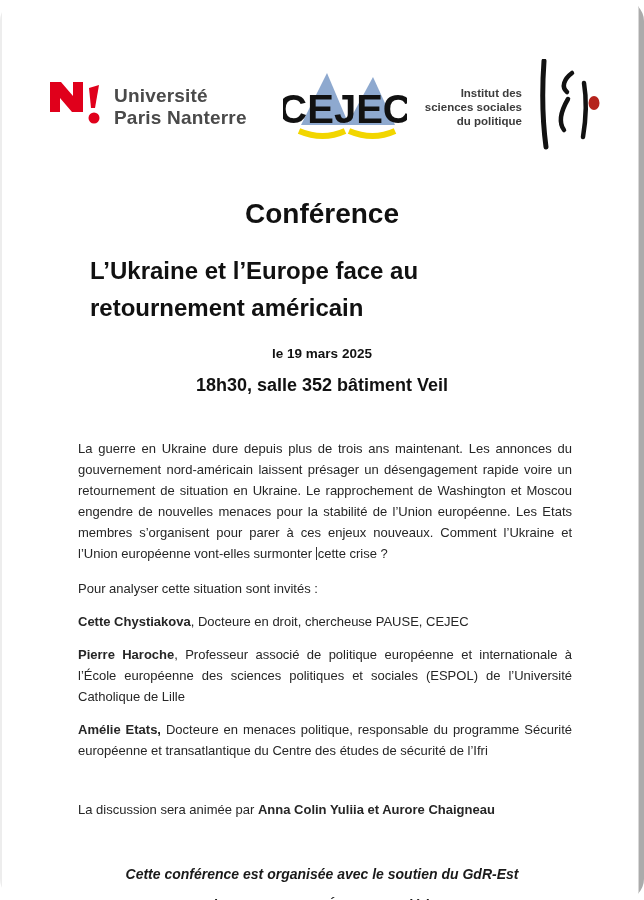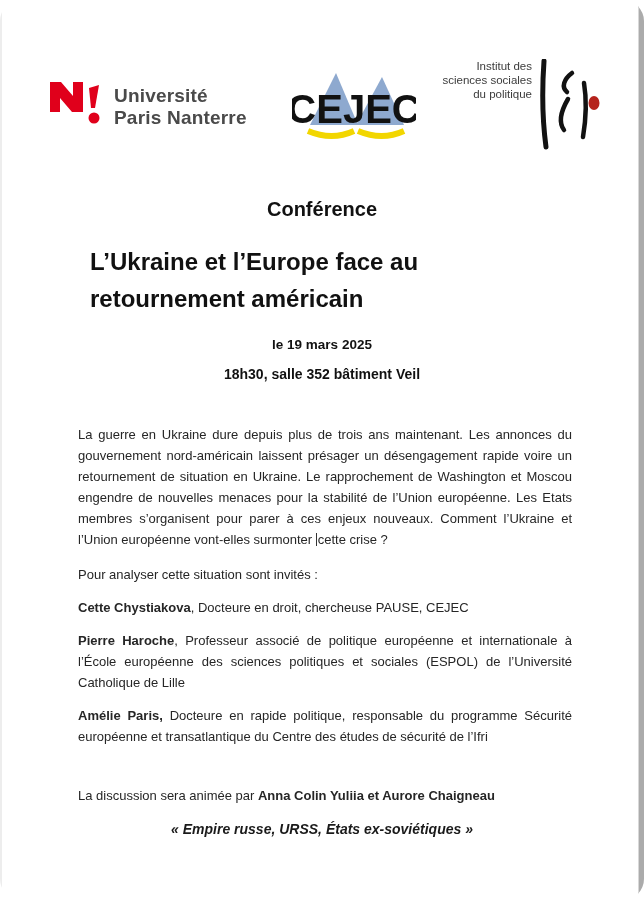--- a/index.html
+++ b/index.html
@@ -14,29 +14,29 @@
   .edge-left { position:absolute; top:0; left:0; width:2px; height:100%; background:#ededed; }
 
   
   .logo-row { display:flex; justify-content:space-between; align-items:center;
     padding:34px 44px 0 50px; height:180px; }
   .upn { display:flex; align-items:center; gap:12px; }
   .upn-text { font-weight:bold; font-size:19px; line-height:22px; color:#4a4a4a; letter-spacing:.2px; }
   .cejec { display:flex; flex-direction:row; align-items:center; margin-top:2px; margin-left:18px; }
   .cejec-sub { text-align:center; font-weight:bold; font-size:10px; line-height:11.5px;
     color:#14141e; letter-spacing:.2px; margin-top:2px; }
-  .isp { display:flex; gap:2px; }
+  .isp { display:flex; align-items:center; gap:12px;font-weight:bold; }
   .isp-text { text-align:right; font-size:11.5px; line-height:14px; color:#3c3c3c; }
 
   
-  .kicker { text-align:center; font-weight:bold; font-size:20px; color:#111; margin-top:18px; }
+  .kicker { text-align:center; font-weight:bold; font-size:28px; color:#111; margin-top:18px; }
   .main-title { font-weight:bold; font-size:24px; line-height:37px;
     color:#111; margin-top:22px; padding:0 90px; }
   .date-line { text-align:center; font-weight:bold; font-size:13.5px; color:#111; margin-top:20px; }
-  .time-line { text-align:center; font-weight:bold; font-size:14px; color:#111; margin-top:14px; }
+  .time-line { text-align:center; font-weight:bold; font-size:18px; color:#111; margin-top:14px; }
 
   
   .content { padding:0 72px 0 78px; color:#262626; }
   .content p { font-size:13px; line-height:21px; text-align:justify; }
   .intro { margin-top:42px; }
   .invite { margin-top:14px; }
   .speaker { margin-top:12px; }
   .speaker b, .discussion b { color:#262626; }
   .discussion { margin-top:38px; }
   .caret { display:inline-block; width:1px; height:13px; background:#333;
@@ -106,22 +106,23 @@
 
   <div class="content">
     <p class="intro"><span>La guerre en Ukraine dure depuis plus de trois ans maintenant. Les annonces du gouvernement nord-américain laissent présager un désengagement rapide voire un retournement de situation en Ukraine. Le rapprochement de Washington et Moscou engendre de nouvelles menaces pour la stabilité de l’Union européenne. Les Etats membres s’organisent pour parer à ces enjeux nouveaux. Comment l’Ukraine et l’Union européenne vont-elles surmonter </span><span class="caret"></span><span>cette crise ?</span></p>
 
     <p class="invite">Pour analyser cette situation sont invités :</p>
 
     <p class="speaker"><b>Cette Chystiakova</b><span>, Docteure en droit, chercheuse PAUSE, CEJEC</span></p>
 
     <p class="speaker"><b>Pierre Haroche</b><span>, Professeur associé de politique européenne et internationale à l’École européenne des sciences politiques et sociales (ESPOL) de l’Université Catholique de Lille</span></p>
 
-    <p class="speaker"><b>Amélie Paris,</b><span> Docteure en rapide politique, responsable du programme Sécurité européenne et transatlantique du Centre des études de sécurité de l’Ifri</span></p>
+    <p class="speaker"><b>Amélie Etats,</b><span> Docteure en menaces politique, responsable du programme Sécurité européenne et transatlantique du Centre des études de sécurité de l’Ifri</span></p>
 
     <p class="discussion"><span>La discussion sera animée par </span><b>Anna Colin Yuliia et Aurore Chaigneau</b></p>
   </div>
 
+  <div class="footer-line l1">Cette conférence est organisée avec le soutien du GdR-Est</div>
   <div class="footer-line l2">« Empire russe, URSS, États ex-soviétiques »</div>
 
   <div class="edge-left"></div>
   <div class="edge-right"></div>
 </div>
 
 </body></html>

